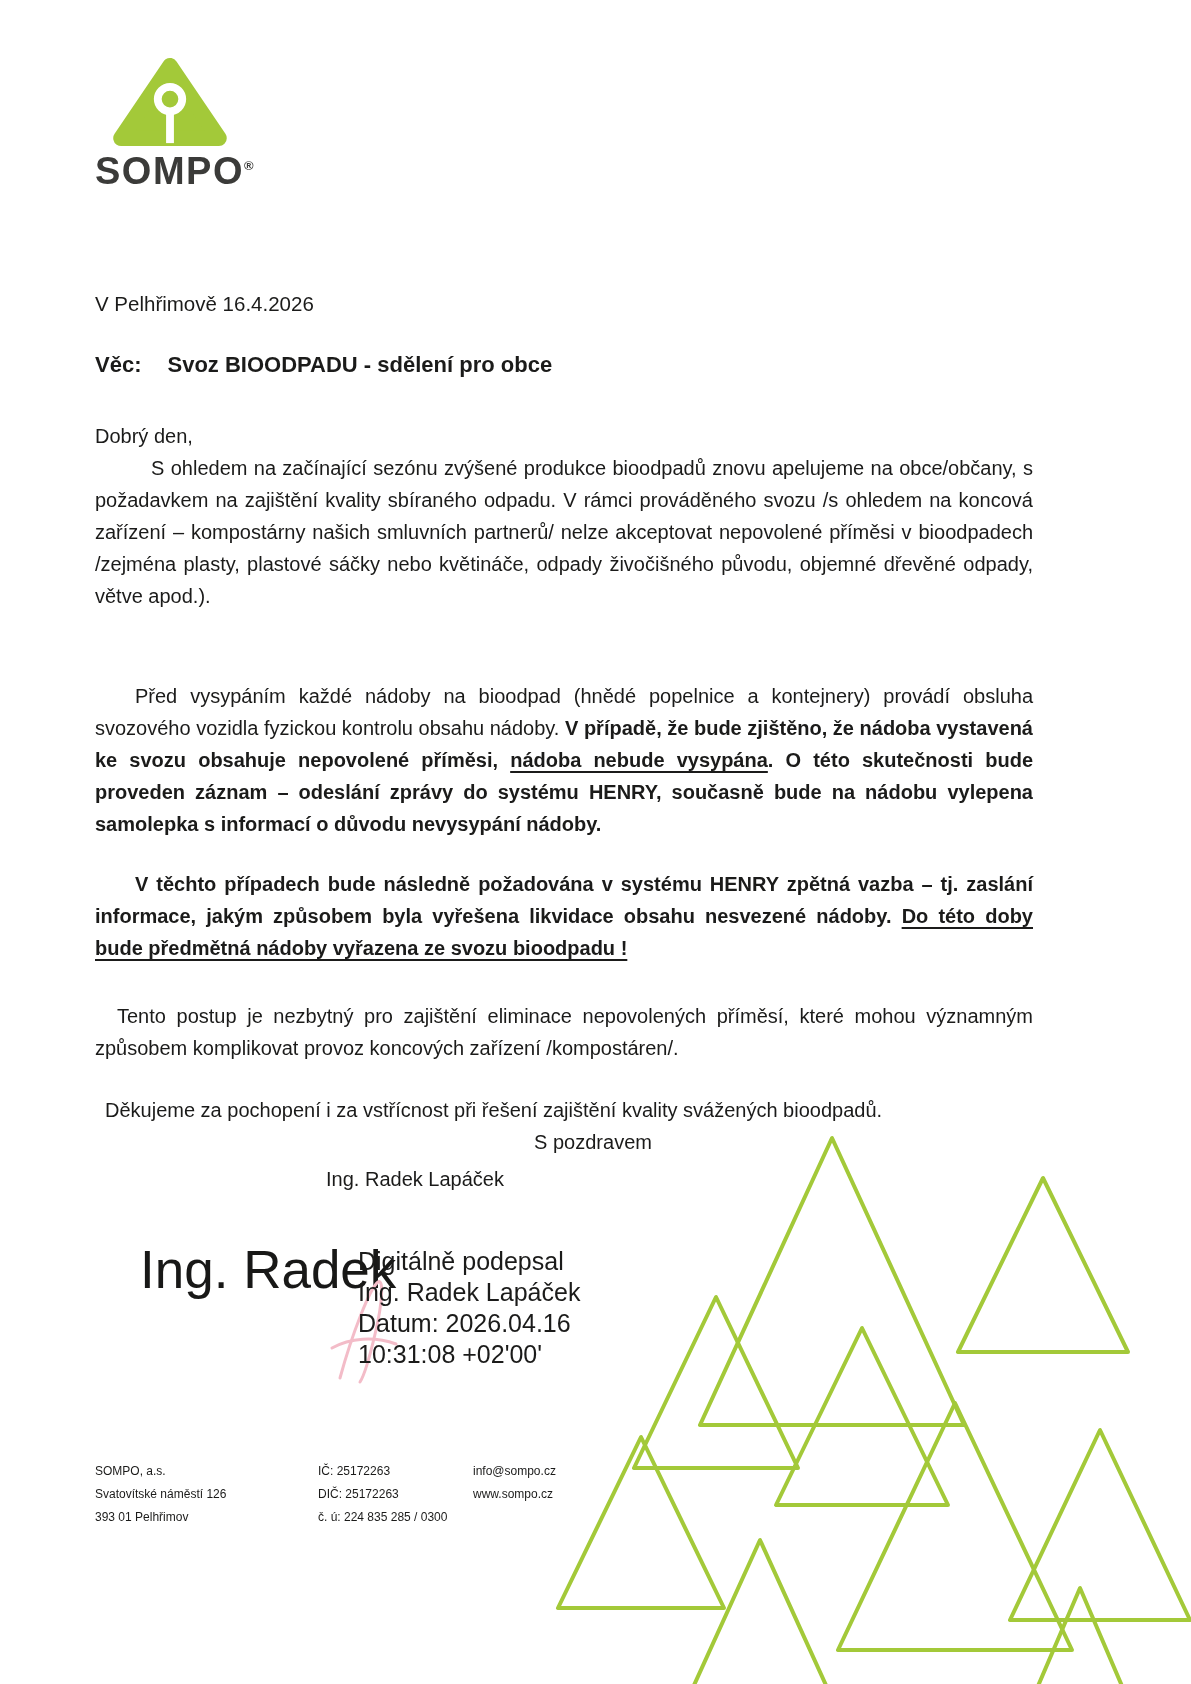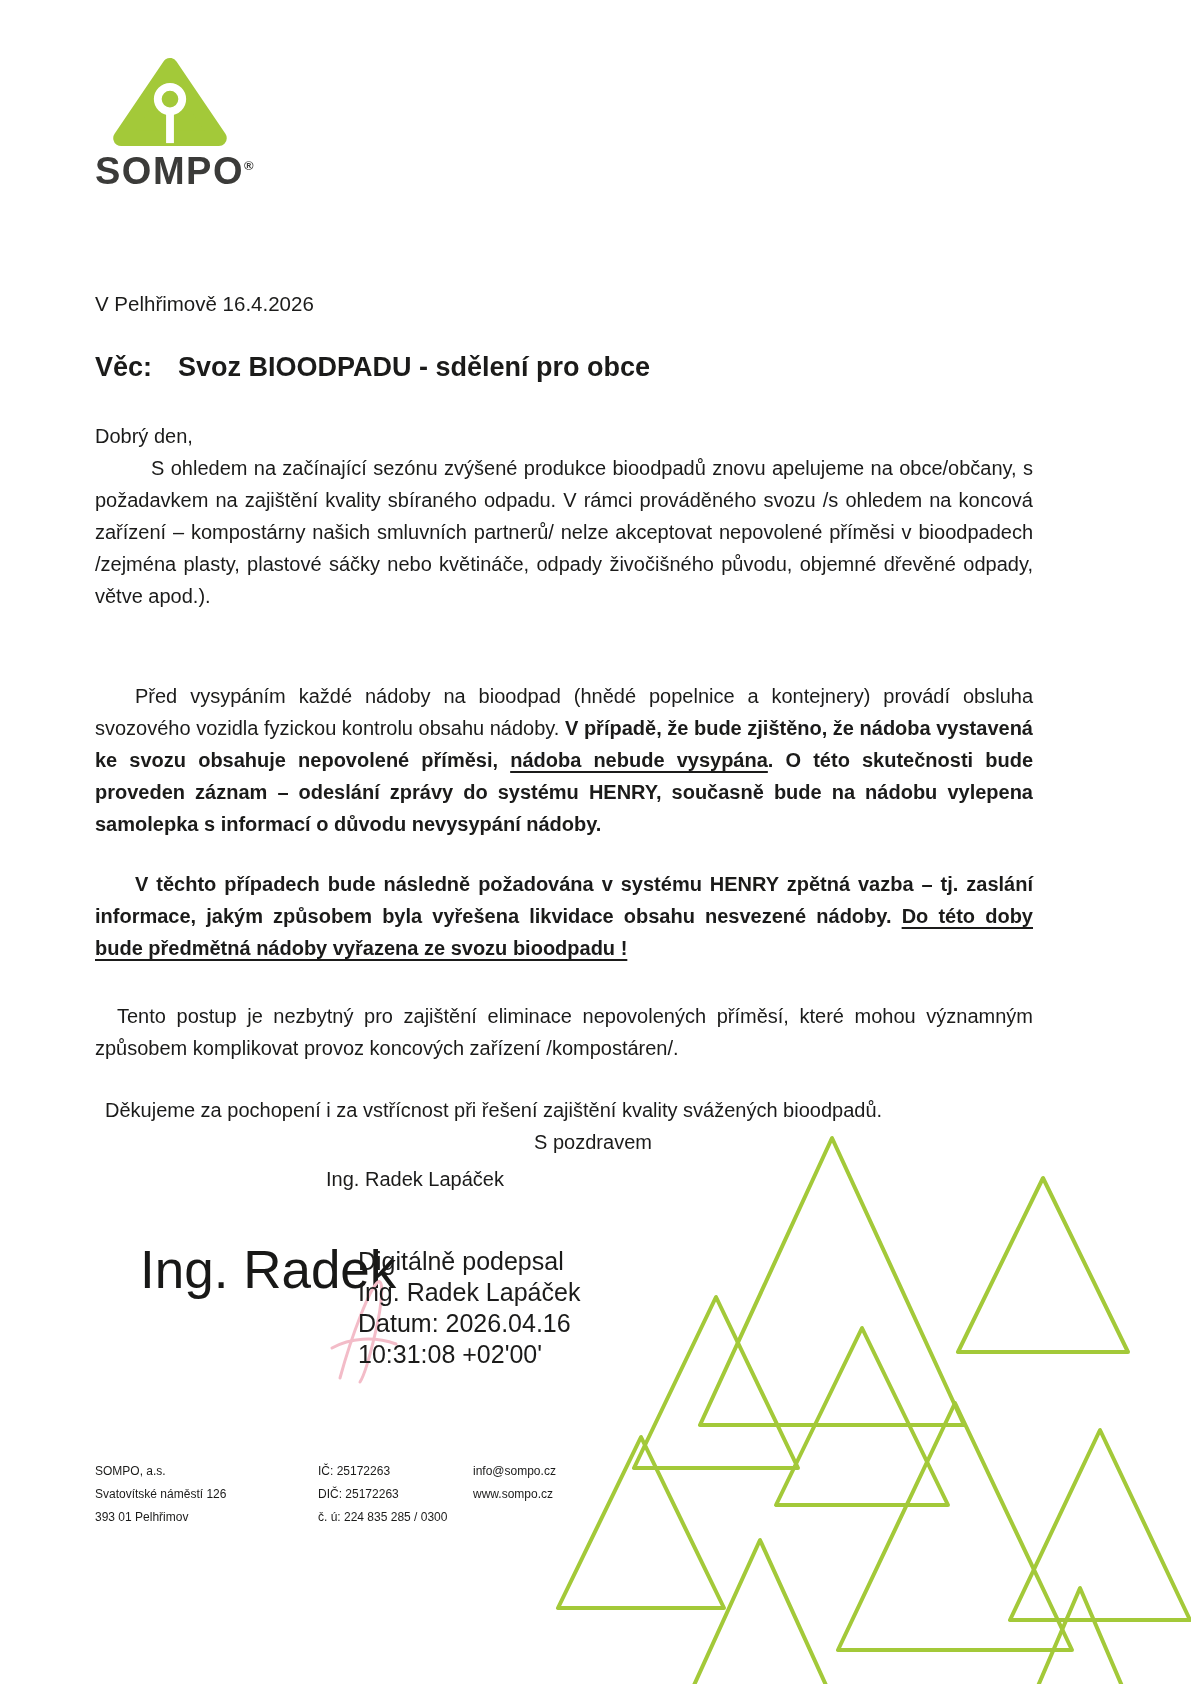--- a/index.html
+++ b/index.html
@@ -12,21 +12,21 @@
 
   
   .logo { position:absolute; left:95px; top:56px; width:190px; }
   .logo-svg { display:block; width:122px; height:92px; margin-left:14px; }
   .logo-word { margin-top:2px; font-size:38px; font-weight:bold; letter-spacing:1.5px; color:#3b3b39; }
   .logo-word .reg { font-size:13px; vertical-align:super; letter-spacing:0; }
 
   
   .recipient { position:absolute; left:505px; top:214px; font-size:20.5px; line-height:31px; }
   .place-date { position:absolute; left:95px; top:292px; font-size:20.5px; }
-  .subject { position:absolute; left:95px; top:352px; font-size:27px; font-weight:bold; }
+  .subject { position:absolute; left:95px; top:352px; font-size:22px; font-weight:bold; }
   .subject .subj-text { margin-left:26px; }
 
   
   .letter-body {
     position:absolute; left:95px; top:420px; width:938px;
     font-size:20px; line-height:32px; text-align:justify;
   }
   .para b { font-weight:bold; }
   .u { text-decoration:underline; text-underline-offset:4px; }
   .p1 { text-indent:56px; }

